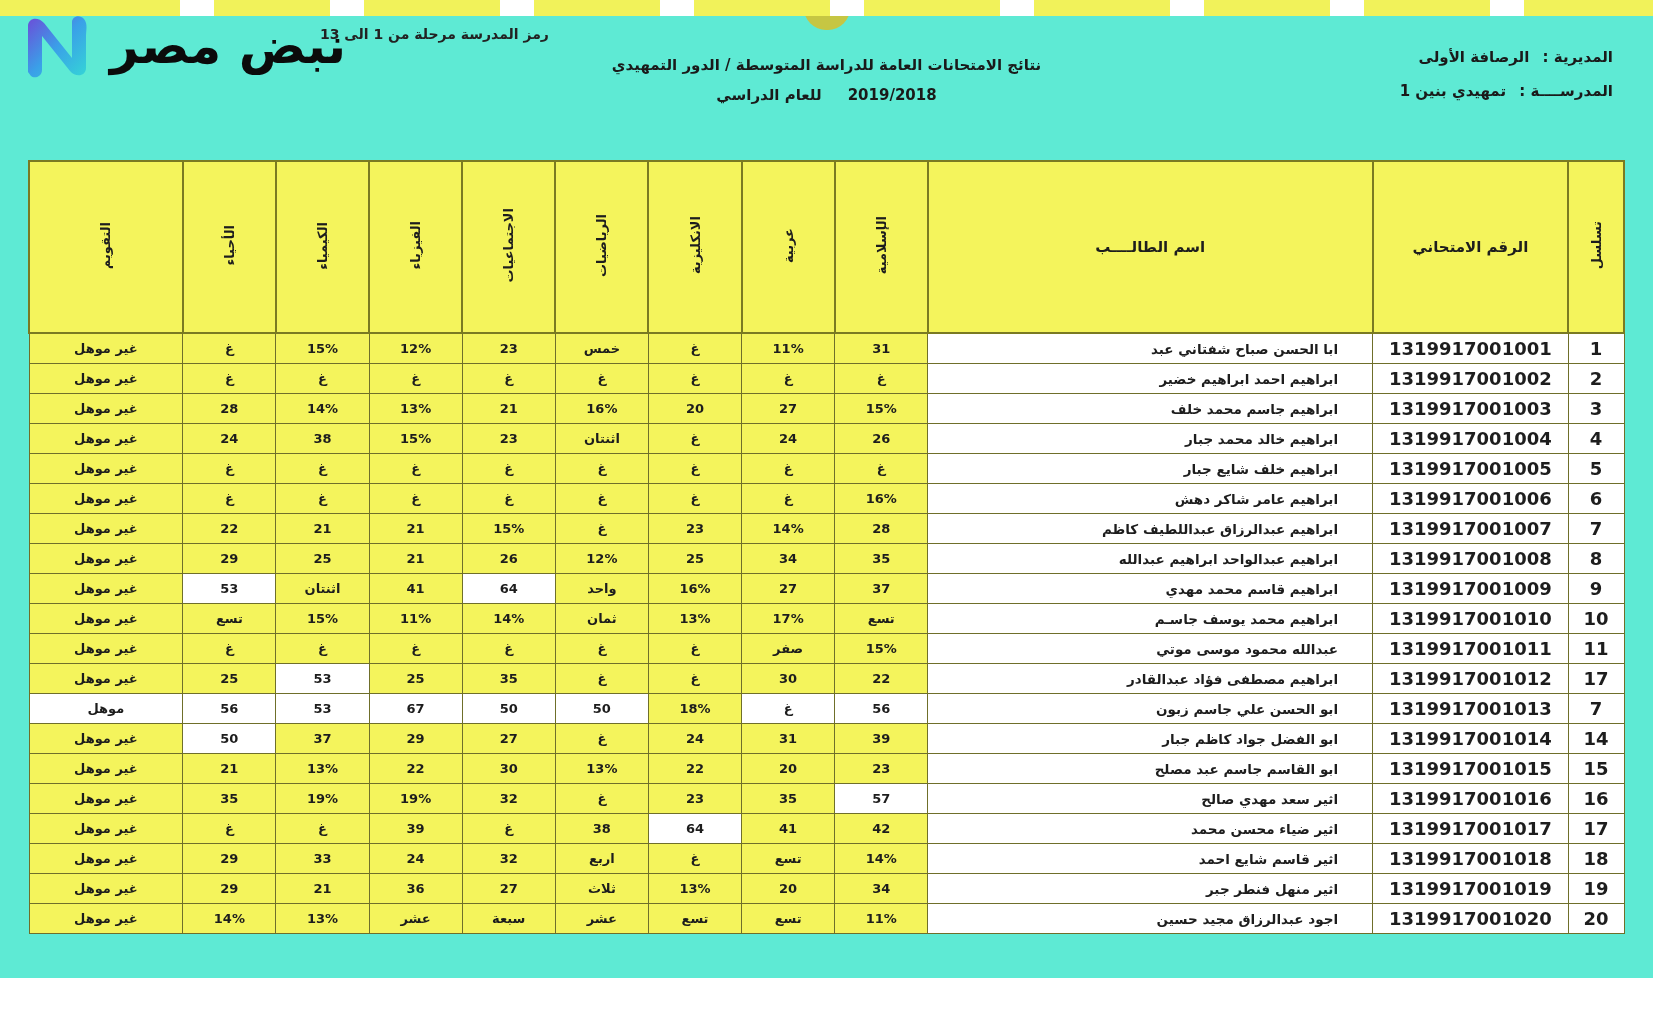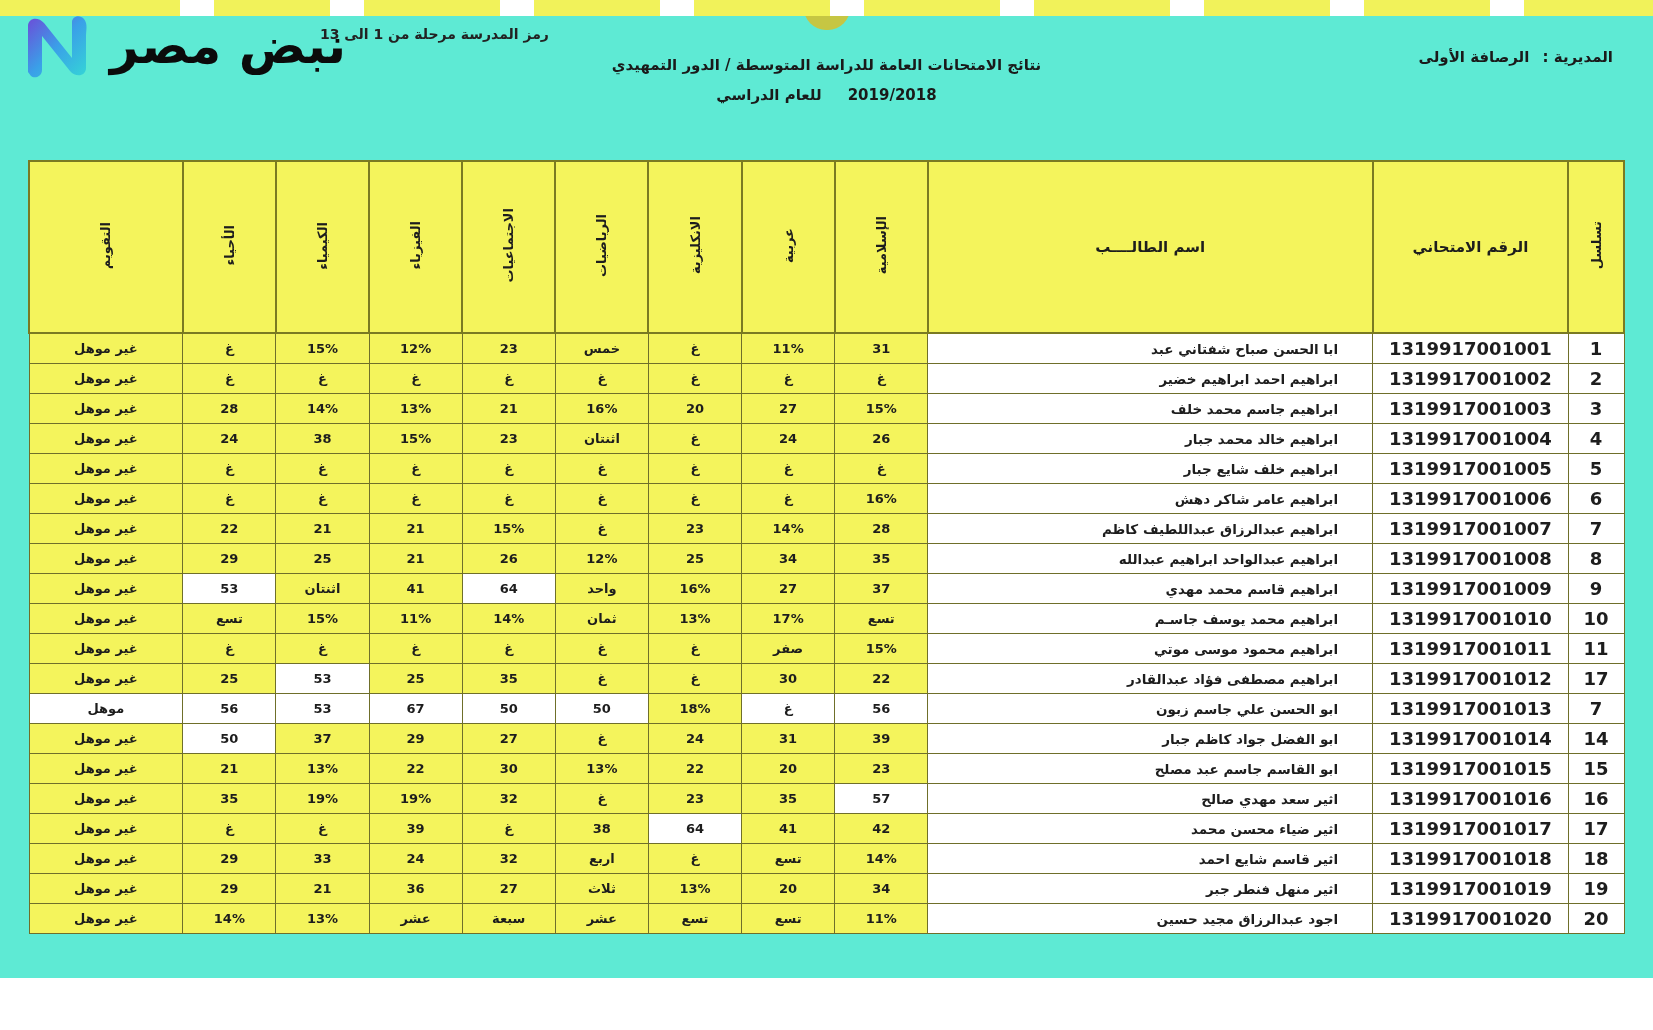--- a/index.html
+++ b/index.html
@@ -220,20 +220,24 @@
         <span>2019/2018</span>
         &nbsp;&nbsp;&nbsp;
         <span>للعام الدراسي</span>
       </div>
     </div>
 
     <div class="hdr-right">
       <div>
         <span class="lbl">المديرية :</span>
         <span class="val">الرصافة الأولى</span>
+      </div>
+      <div>
+        <span class="lbl">المدرســــة :</span>
+        <span class="val">تمهيدي بنين 1</span>
       </div>
     </div>
   </div>
 
   <div class="table-wrap">
     <table>
       <colgroup>
         <col class="c-seq">
           <col class="c-exam">
           <col class="c-name">
@@ -400,21 +404,21 @@
             <td>ثمان</td>
             <td>14%</td>
             <td>11%</td>
             <td>15%</td>
             <td>تسع</td>
             <td class="note-cell">غير موهل</td>
           </tr>
           <tr>
             <td class="seq-cell">11</td>
             <td class="exam-cell">1319917001011</td>
-            <td class="name-cell">ابراهيم محمود موسى موتي</td>
+            <td class="name-cell">عبدالله محمود موسى موتي</td>
             <td>15%</td>
             <td>صفر</td>
             <td>غ</td>
             <td>غ</td>
             <td>غ</td>
             <td>غ</td>
             <td>غ</td>
             <td>غ</td>
             <td class="note-cell">غير موهل</td>
           </tr>

